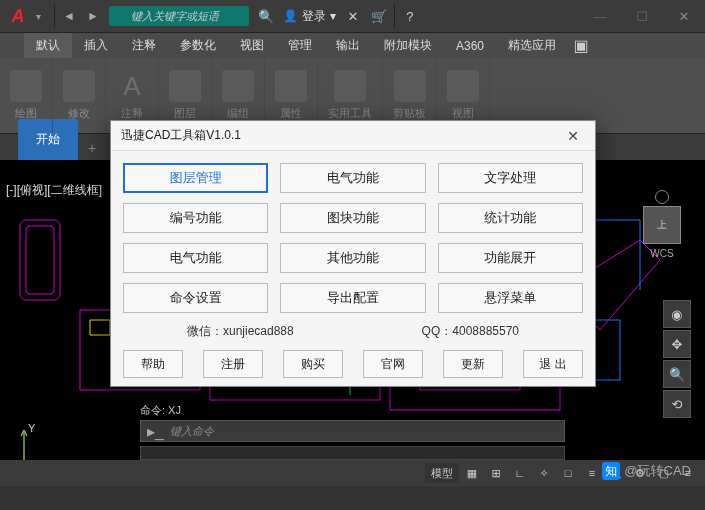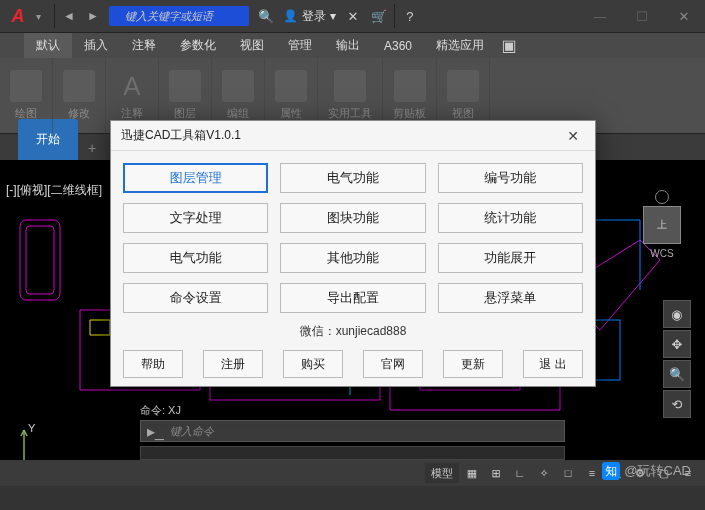--- a/index.html
+++ b/index.html
@@ -4,21 +4,21 @@
 <style>
 * { margin: 0; padding: 0; box-sizing: border-box; font-family: "Microsoft YaHei", sans-serif; }
 body { width: 705px; height: 510px; background: #333; overflow: hidden; position: relative; }
 
 
 .titlebar { height: 32px; background: #3b3b3b; display: flex; align-items: stretch; }
 .app-logo { width: 36px; background: #3b3b3b; display: flex; align-items: center; justify-content: center; color: #e8242f; font-weight: bold; font-size: 18px; font-style: italic; }
 .app-arrow { width: 16px; color: #999; display: flex; align-items: center; font-size: 10px; }
 .title-divider { width: 1px; background: #222; margin: 4px 2px; }
 .title-btn { width: 24px; color: #aaa; display: flex; align-items: center; justify-content: center; font-size: 12px; }
-.searchbox { flex: 0 0 140px; margin: 6px 4px; background: #1d4ed8; border-radius: 2px; display: flex; align-items: center; padding: 0 16px; }
+.searchbox { flex: 0 0 140px; margin: 6px 4px; background: #0f766e; border-radius: 2px; display: flex; align-items: center; padding: 0 22px; }
 .searchbox span { color: #ccc; font-size: 11px; font-style: italic; }
 .title-icon { width: 26px; color: #ccc; display: flex; align-items: center; justify-content: center; font-size: 13px; }
 .title-login { display: flex; align-items: center; color: #ddd; font-size: 12px; padding: 0 4px; gap: 4px; }
 .title-spacer { flex: 1; }
 .win-btn { width: 42px; display: flex; align-items: center; justify-content: center; color: #666; font-size: 13px; }
 .win-btn.close { color: #888; }
 
 
 .ribbon-tabs { height: 26px; background: #4a4a4a; display: flex; align-items: stretch; padding-left: 24px; border-top: 1px solid #222; }
 .ribbon-tab { padding: 0 12px; color: #ddd; font-size: 12px; display: flex; align-items: center; cursor: pointer; }
@@ -104,20 +104,21 @@
 </div>
 
 <div class="ribbon-tabs">
   <div class="ribbon-tab active">默认</div>
   <div class="ribbon-tab">插入</div>
   <div class="ribbon-tab">注释</div>
   <div class="ribbon-tab">参数化</div>
   <div class="ribbon-tab">视图</div>
   <div class="ribbon-tab">管理</div>
   <div class="ribbon-tab">输出</div>
+  <div class="ribbon-tab">附加模块</div>
   <div class="ribbon-tab">A360</div>
   <div class="ribbon-tab">精选应用</div>
   <div class="ribbon-menu">▣</div>
 </div>
 
 <div class="ribbon-panel">
   <div class="ribbon-group">
       <div class="icon-big"></div>
       <div class="label">绘图</div>
     </div>
@@ -244,33 +245,34 @@
 
 <div class="dialog">
   <div class="dialog-title">
     <span class="dt-text">迅捷CAD工具箱V1.0.1</span>
     <span class="dt-close">✕</span>
   </div>
   <div class="dialog-body">
     <div class="btn-grid">
       <div class="dlg-btn primary">图层管理</div>
       <div class="dlg-btn">电气功能</div>
+      <div class="dlg-btn">文字处理</div>
       <div class="dlg-btn">编号功能</div>
-      <div class="dlg-btn">文字处理</div>
       <div class="dlg-btn">图块功能</div>
       <div class="dlg-btn">统计功能</div>
       <div class="dlg-btn">电气功能</div>
       <div class="dlg-btn">其他功能</div>
       <div class="dlg-btn">功能展开</div>
       <div class="dlg-btn">命令设置</div>
       <div class="dlg-btn">导出配置</div>
       <div class="dlg-btn">悬浮菜单</div>
     </div>
     <div class="contact-row">
       <span><span>微信：</span><span>xunjiecad888</span></span>
+      <span><span>QQ：</span><span>4008885570</span></span>
     </div>
     <div class="small-grid">
       <div class="small-btn">帮助</div>
       <div class="small-btn">注册</div>
       <div class="small-btn">购买</div>
       <div class="small-btn">官网</div>
       <div class="small-btn">更新</div>
       <div class="small-btn">退 出</div>
     </div>
   </div>

